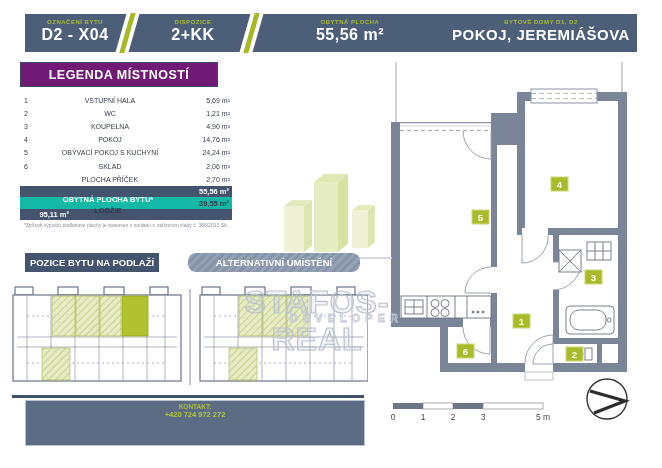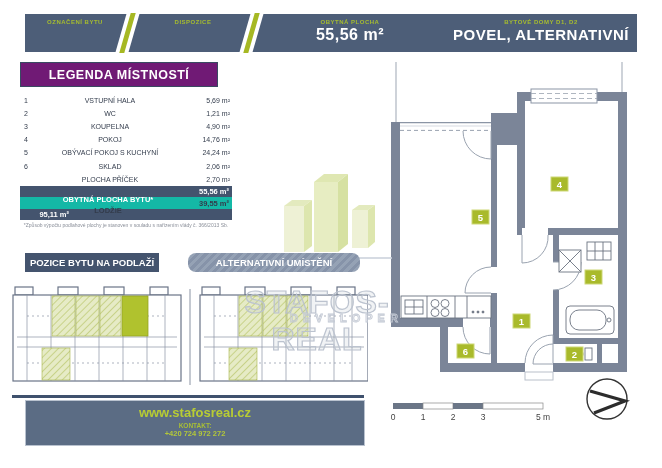--- a/index.html
+++ b/index.html
@@ -62,31 +62,33 @@
     -webkit-text-stroke:.8px #c3c9d4; }
 
   .plan { left:385px; top:52px; z-index:2; }
 </style>
 </head>
 <body>
 
 <div class="abs hdr">
   <div class="hdr-cell" style="left:0;width:100px;">
     <span class="hdr-label">OZNAČENÍ BYTU</span>
+    <span class="hdr-value">D2 - X04</span>
   </div>
   <div class="hdr-cell" style="left:113px;width:110px;">
     <span class="hdr-label">DISPOZICE</span>
+    <span class="hdr-value">2+KK</span>
   </div>
   <div class="hdr-cell" style="left:230px;width:190px;">
     <span class="hdr-label">OBYTNÁ PLOCHA</span>
     <span class="hdr-value">55,56 m²</span>
   </div>
   <div class="hdr-cell" style="left:420px;width:192px;">
     <span class="hdr-label">BYTOVÉ DOMY D1, D2</span>
-    <span class="hdr-value" style="font-size:15px;">POVEL, ALTERNATIVNÍ</span>
+    <span class="hdr-value" style="font-size:15px;">POKOJ, JEREMIÁŠOVA</span>
   </div>
   <div class="hdr-sep" style="left:96px;">
       <div class="stripe"></div>
     </div>
   <div class="hdr-sep" style="left:220px;">
       <div class="stripe"></div>
     </div>
 </div>
 
 <div class="abs legend-title">LEGENDA MÍSTNOSTÍ</div>
@@ -209,21 +211,20 @@
       <rect x="64" y="15" width="23" height="40" fill="url(#hatch)" stroke="#a8b54a" stroke-width=".6"></rect>
       <rect x="88" y="15" width="21" height="40" fill="url(#hatch)" stroke="#a8b54a" stroke-width=".6"></rect>
       <rect x="30" y="67" width="28" height="32" fill="url(#hatch)" stroke="#a8b54a" stroke-width=".6"></rect>
     </g>
   </g>
 </svg>
 
 <div class="abs divider"></div>
 
 <div class="abs footerbox">
-  <div class="web">www.stafosreal.cz</div>
   <div class="kontakt">KONTAKT:</div>
   <div class="cphone">+420 724 972 272</div>
 </div>
 
 <svg class="abs wm-logo" width="130" height="108" viewBox="0 0 130 108">
   <g>
     <polygon points="16,46 24,40 44,40 36,46" fill="#dde5ae"></polygon>
     <rect x="16" y="46" width="20" height="46" fill="#eaeecb"></rect>
     <polygon points="36,46 44,40 44,86 36,92" fill="#d5e09a"></polygon>
     <polygon points="46,22 56,14 80,14 70,22" fill="#d8e2a0"></polygon>

